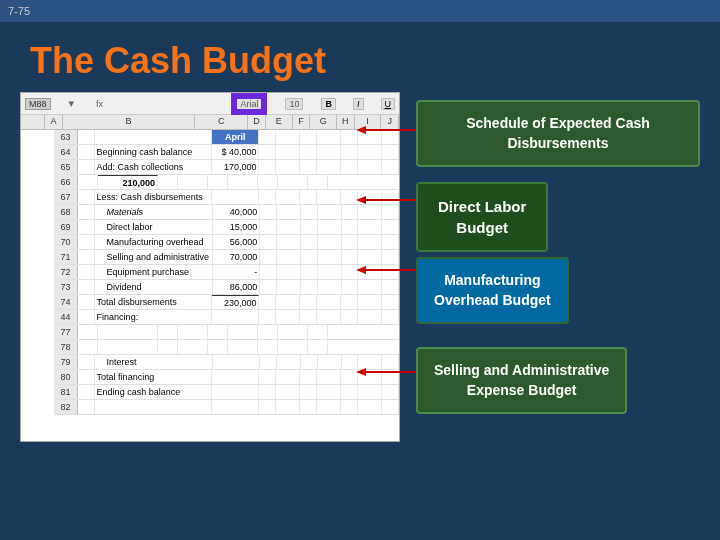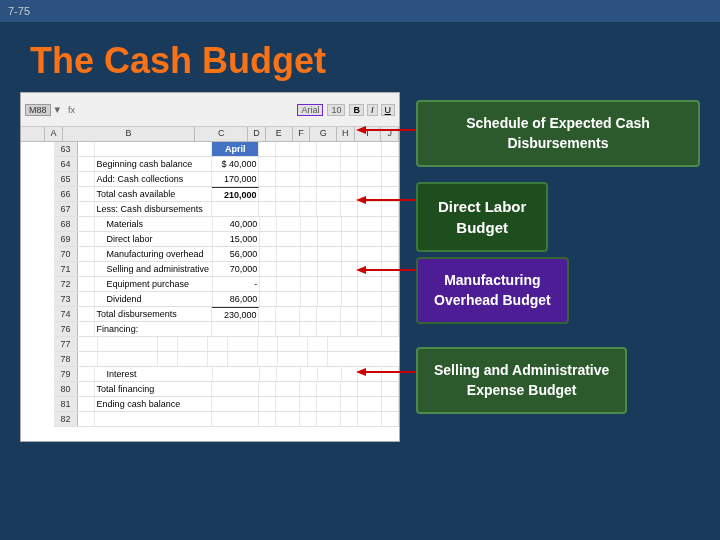--- a/index.html
+++ b/index.html
@@ -50,25 +50,25 @@
       border: 1px solid #aaa;
       flex: 0 0 380px;
       font-size: 10px;
       overflow: hidden;
     }
 
     
     .excel-toolbar {
       background: #f0f0f0;
       border-bottom: 1px solid #ccc;
-      height: 34px;
+      height: 22px;
       display: flex;
       align-items: center;
       padding: 0 4px;
-      gap: 2px;
+      gap: 16px;
     }
 
     
     .col-headers {
       display: flex;
       background: #e8e8e8;
       border-bottom: 1px solid #bbb;
     }
 
     .row-num-col {
@@ -149,21 +149,21 @@
 </div>
 
 <div class="main-content">
 
   <div class="spreadsheet-container">
 
     <div class="excel-toolbar">
       <span style="font-size:9px; color:#333; background:#d0d0d0; border:1px solid #999; padding:0 3px;">M88</span>
       <span style="font-size:11px; color:#666; margin: 0 2px;">▾</span>
       <span style="font-size:9px; color:#666; margin:0 4px;">fx</span>
-      <span style="font-size:9px; color:#555; margin-left:auto; background:#e0e0e0; border:1px solid #6d28d9; padding:0 3px;">Arial</span>
+      <span style="font-size:9px; color:#555; margin-left:auto; background:#e0e0e0; border:6px solid #6d28d9; padding:0 3px;">Arial</span>
       <span style="font-size:9px; color:#555; margin-left:2px; background:#e0e0e0; border:1px solid #bbb; padding:0 3px;">10</span>
       <span style="font-size:9px; font-weight:bold; color:#000; margin-left:2px; background:#e0e0e0; border:1px solid #bbb; padding:0 3px;">B</span>
       <span style="font-size:9px; font-style:italic; color:#000; background:#e0e0e0; border:1px solid #bbb; padding:0 3px; margin-left:1px;">I</span>
       <span style="font-size:9px; color:#000; background:#e0e0e0; border:1px solid #bbb; padding:0 3px; margin-left:1px; text-decoration:underline;">U</span>
     </div>
 
     <div class="col-headers">
       <div class="row-num-col" style="min-height:14px;">&nbsp;</div>
       <div class="col-header col-a">A</div>
       <div class="col-header col-b">B</div>
@@ -215,21 +215,20 @@
       <div class="ss-cell col-f"></div>
       <div class="ss-cell col-g"></div>
       <div class="ss-cell col-h"></div>
       <div class="ss-cell col-i"></div>
       <div class="ss-cell" style="width:20px;"></div>
     </div>
 
     <div class="ss-row">
       <div class="row-num-col">66</div>
       <div class="ss-cell col-a"></div>
-      <div class="ss-cell col-b">Total cash available</div>
       <div class="ss-cell col-c right" style="border-top:1px solid #333;font-weight:bold;">210,000</div>
       <div class="ss-cell col-d"></div>
       <div class="ss-cell col-e"></div>
       <div class="ss-cell col-f"></div>
       <div class="ss-cell col-g"></div>
       <div class="ss-cell col-h"></div>
       <div class="ss-cell col-i"></div>
       <div class="ss-cell" style="width:20px;"></div>
     </div>
 
@@ -243,21 +242,21 @@
       <div class="ss-cell col-f"></div>
       <div class="ss-cell col-g"></div>
       <div class="ss-cell col-h"></div>
       <div class="ss-cell col-i"></div>
       <div class="ss-cell" style="width:20px;"></div>
     </div>
 
     <div class="ss-row">
       <div class="row-num-col">68</div>
       <div class="ss-cell col-a"></div>
-      <div class="ss-cell col-b" style="padding-left:12px;">Materials</div>
+      <div class="ss-cell col-b" style="padding-left:12px;font-style:italic;">Materials</div>
       <div class="ss-cell col-c right">40,000</div>
       <div class="ss-cell col-d"></div>
       <div class="ss-cell col-e"></div>
       <div class="ss-cell col-f"></div>
       <div class="ss-cell col-g"></div>
       <div class="ss-cell col-h"></div>
       <div class="ss-cell col-i"></div>
       <div class="ss-cell" style="width:20px;"></div>
     </div>
 
@@ -340,21 +339,21 @@
       <div class="ss-cell col-e"></div>
       <div class="ss-cell col-f"></div>
       <div class="ss-cell col-g"></div>
       <div class="ss-cell col-h"></div>
       <div class="ss-cell col-i"></div>
       <div class="ss-cell" style="width:20px;"></div>
     </div>
 
 
     <div class="ss-row">
-      <div class="row-num-col">76</div>
+      <div class="row-num-col">44</div>
       <div class="ss-cell col-a"></div>
       <div class="ss-cell col-b">Financing:</div>
       <div class="ss-cell col-c right"></div>
       <div class="ss-cell col-d"></div>
       <div class="ss-cell col-e"></div>
       <div class="ss-cell col-f"></div>
       <div class="ss-cell col-g"></div>
       <div class="ss-cell col-h"></div>
       <div class="ss-cell col-i"></div>
       <div class="ss-cell" style="width:20px;"></div>
@@ -463,21 +462,21 @@
 
     <div style="position:absolute; top:8px; left:0; background:#2d5a2d; color:white; font-weight:bold; font-size:14px; text-align:center; padding:12px 16px; border-radius:4px; line-height:1.4; border:2px solid #4a8a4a;">
       <span>Schedule of Expected
 Cash Disbursements</span>
     </div>
 
     <div style="position:absolute; top:90px; left:0; background:#1e4d1e; color:white; font-weight:bold; font-size:15px; text-align:center; padding:12px 20px; border-radius:4px; line-height:1.4; border:2px solid #3a7a3a;">
       <span>Direct Labor<br>Budget</span>
     </div>
 
-    <div style="position:absolute; top:165px; left:0; background:#4c1d95; color:white; font-weight:bold; font-size:14px; text-align:center; padding:12px 16px; border-radius:4px; line-height:1.4; border:2px solid #346634;">
+    <div style="position:absolute; top:165px; left:0; background:#0369a1; color:white; font-weight:bold; font-size:14px; text-align:center; padding:12px 16px; border-radius:4px; line-height:1.4; border:2px solid #346634;">
       <span>Manufacturing<br>Overhead Budget</span>
     </div>
 
     <div style="position:absolute; top:255px; left:0; background:#2d5a2d; color:white; font-weight:bold; font-size:14px; text-align:center; padding:12px 16px; border-radius:4px; line-height:1.4; border:2px solid #4a8a4a;">
       <span>Selling and Administrative<br>Expense Budget</span>
     </div>
 
   </div>
 
 </div>

